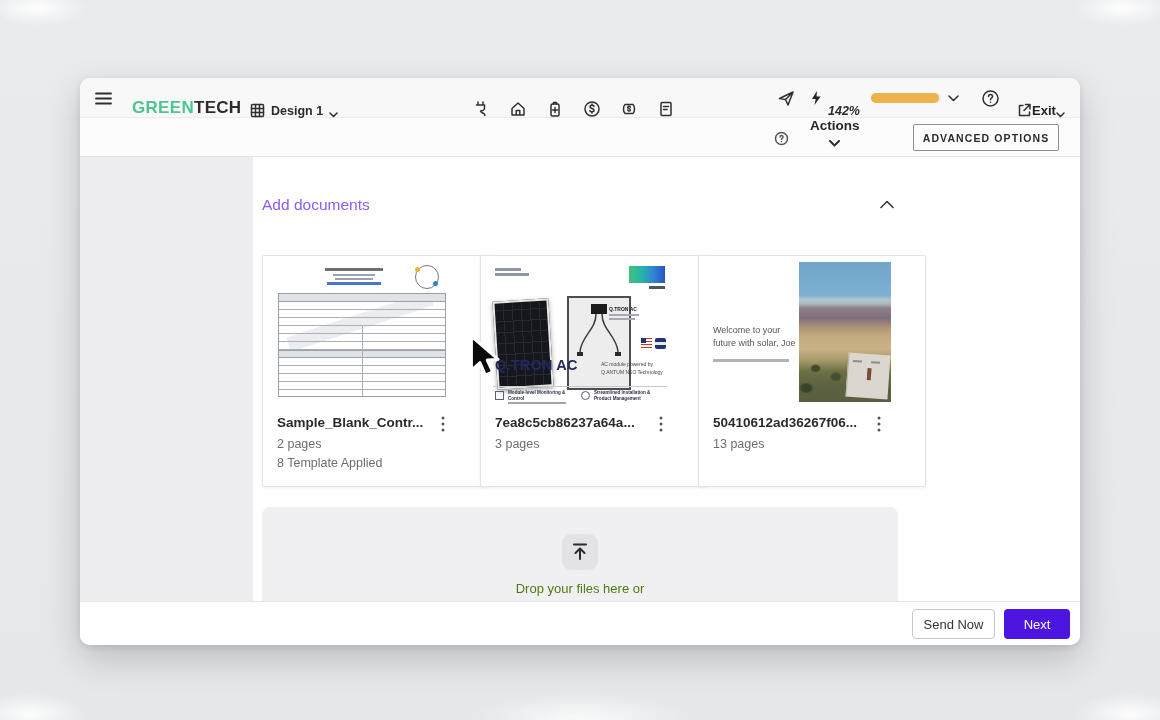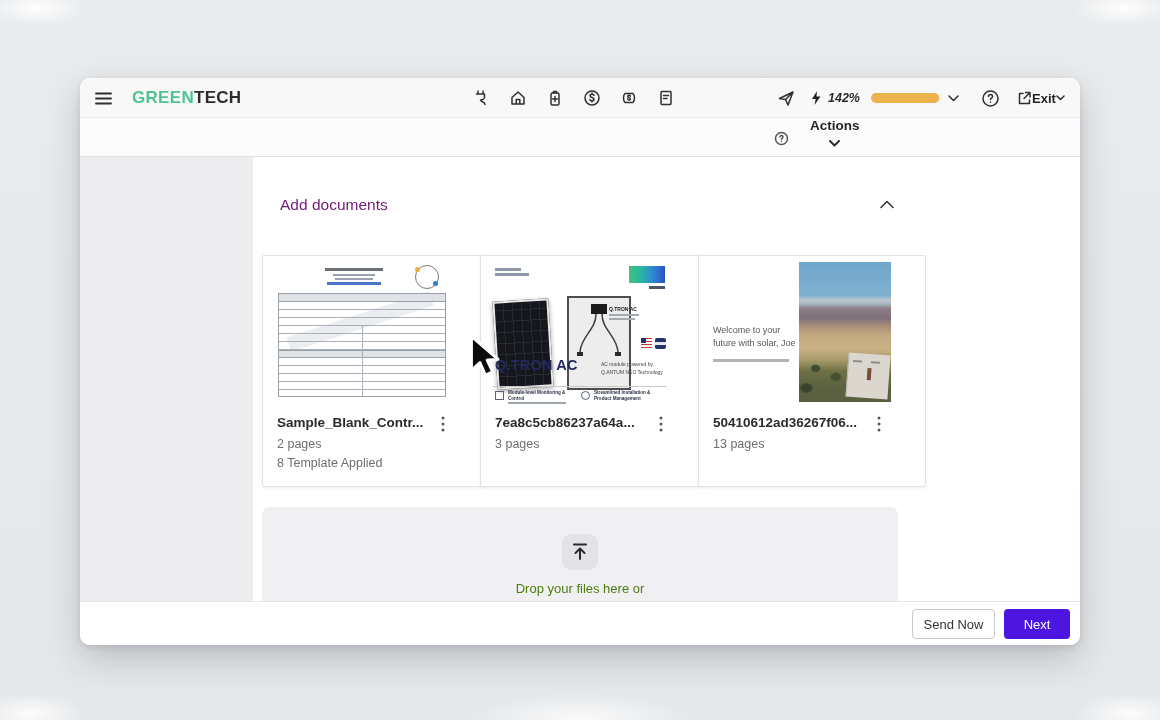--- a/index.html
+++ b/index.html
@@ -19,21 +19,21 @@
   .abs { position:absolute; }
 
   
   .window { position:absolute; left:80px; top:78px; width:1000px; height:567px;
     background:#fff; border-radius:10px; overflow:hidden;
     box-shadow:0 14px 34px rgba(40,45,55,.22), 0 2px 6px rgba(40,45,55,.12); }
 
   
   .toolbar { position:absolute; left:0; top:0; width:1000px; height:40px;
     background:#f8f8f8; border-bottom:1px solid #ebebeb; }
-  .tb-item { position:absolute; display:flex; align-items:center; }
+  .tb-item { position:absolute; display:flex; align-items:flex-end; }
   .iconbtn { display:flex; align-items:center; justify-content:center; cursor:pointer; background:none; border:none; padding:0; }
   svg.ic { stroke:#2f2f2f; fill:none; stroke-width:1.5; stroke-linecap:round; stroke-linejoin:round; }
   .brand { left:52px; top:0; height:40px; font-size:17px; font-weight:800; letter-spacing:.3px; }
   .brand .g { color:var(--green); } .brand .t { color:#2c2c2c; }
   .design-sel { left:170px; top:0; height:40px; gap:6px; cursor:pointer; }
   .design-label { font-size:12.5px; font-weight:700; color:#2b2b2b; }
   .center-icons { left:392px; top:0; height:40px; gap:19px; }
   .zoom-level { left:748px; top:0; height:40px; font-size:12.5px; font-style:italic; font-weight:700; color:#2b2b2b; }
   .progress-track { left:791px; top:15px; width:70px; height:10px; border-radius:5px; background:#f1efe8; box-shadow:inset 0 0 0 1px #eceade; }
   .progress-fill { height:10px; border-radius:5px; background:var(--amber); }
@@ -47,21 +47,21 @@
   .actions-btn { position:absolute; left:730px; top:0; height:39px; display:flex; align-items:center; gap:7px;
     font-size:13.5px; font-weight:700; color:#262626; background:none; border:none; cursor:pointer;flex-direction:column; }
   .adv-btn { position:absolute; left:833px; top:6px; width:146px; height:27px;
     background:#fdfdfd; border:1px solid #8f8f8f; border-radius:2px;
     font-size:10.5px; font-weight:700; letter-spacing:1.1px; color:#2b2b2b; cursor:pointer;
     font-family:"Liberation Sans", sans-serif; }
 
   
   .content { position:absolute; left:0; top:79px; width:1000px; height:444px; background:#fff; }
   .gutter { position:absolute; left:0; top:0; width:173px; height:444px; background:#ededef; }
-  .section-title { position:absolute; left:200px; top:39px; font-size:15.5px; font-weight:500; color:#701a75;text-align:center; }
+  .section-title { position:absolute; left:182px; top:39px; font-size:15.5px; font-weight:500; color:#8b5cf6;text-align:center; }
   .collapse-btn { position:absolute; left:800px; top:40px; background:none; border:none; cursor:pointer; }
 
   
   .card { position:absolute; top:98px; width:228px; height:232px; background:#fff;
     border:1px solid #e3e3e5; border-radius:2px; box-shadow:0 1px 3px rgba(0,0,0,.06); }
   .thumb { position:absolute; left:0; top:0; width:196px; height:152px; overflow:hidden; background:#fff; cursor:pointer; }
   .doc-name { position:absolute; left:14px; top:159px; width:150px; font-size:13.5px; font-weight:700; color:#2b2b2b; white-space:nowrap; overflow:hidden; }
   .doc-pages { position:absolute; left:14px; top:181px; font-size:12.5px; color:#6e6e6e; }
   .doc-template { position:absolute; left:14px; top:200px; font-size:12.5px; color:#6e6e6e; }
   .kebab { position:absolute; left:170px; top:158px; width:20px; height:22px; background:none; border:none; cursor:pointer; }
@@ -149,20 +149,30 @@
     <div class="toolbar">
       <button class="iconbtn tb-item" style="left:10px;top:8px;width:26px;height:24px;">
         <svg class="ic" width="17" height="13" viewBox="0 0 17 13">
             <path d="M1,1.5 H16 M1,6.5 H16 M1,11.5 H16" stroke-width="1.8"></path>
           </svg>
       </button>
       <div class="tb-item brand">
         <span class="g">GREEN</span>
           <span class="t">TECH</span>
       </div>
+      <div class="tb-item design-sel">
+        <svg class="ic" width="15" height="15" viewBox="0 0 15 15">
+            <rect x="1.5" y="1.5" width="12" height="12" rx="1"></rect>
+            <path d="M1.5,5.5 H13.5 M1.5,9.5 H13.5 M5.5,1.5 V13.5 M9.5,1.5 V13.5"></path>
+          </svg>
+        <span class="design-label">Design 1</span>
+        <svg class="ic" width="9" height="6" viewBox="0 0 9 6">
+            <path d="M1,1 L4.5,4.5 L8,1"></path>
+          </svg>
+      </div>
 
       <div class="tb-item center-icons">
         <button class="iconbtn">
           <svg class="ic" width="18" height="18" viewBox="0 0 18 18">
               <path d="M6,2 V5 M11,2 V5 M4.5,5 H12.5 V8 A4,3 0 0 1 8.5,11 M8.5,11 C8.5,13 13,12.5 13,15.5"></path>
             </svg>
         </button>
         <button class="iconbtn">
           <svg class="ic" width="18" height="18" viewBox="0 0 18 18">
               <path d="M3,8.5 L9,3 L15,8.5 V15 H3 Z M7.2,15 V10.5 H10.8 V15"></path>
@@ -237,20 +247,21 @@
             <path d="M6,6 C6,5 6.7,4.5 7.5,4.5 C8.3,4.5 9,5 9,5.9 C9,7.2 7.5,7.3 7.5,8.5"></path>
             <circle cx="7.5" cy="10.5" r="0.7" fill="#555" stroke="none"></circle>
           </svg>
       </button>
       <button class="actions-btn">
         <span>Actions</span>
         <svg class="ic" width="11" height="7" viewBox="0 0 11 7" style="stroke-width:2;">
             <path d="M1,1 L5.5,5.5 L10,1"></path>
           </svg>
       </button>
+      <button class="adv-btn">ADVANCED OPTIONS</button>
     </div>
 
     <div class="content">
       <div class="gutter"></div>
       <h2 class="section-title">Add documents</h2>
       <button class="collapse-btn">
         <svg class="ic" width="14" height="9" viewBox="0 0 14 9">
             <path d="M1,7.5 L7,1.5 L13,7.5"></path>
           </svg>
       </button>

